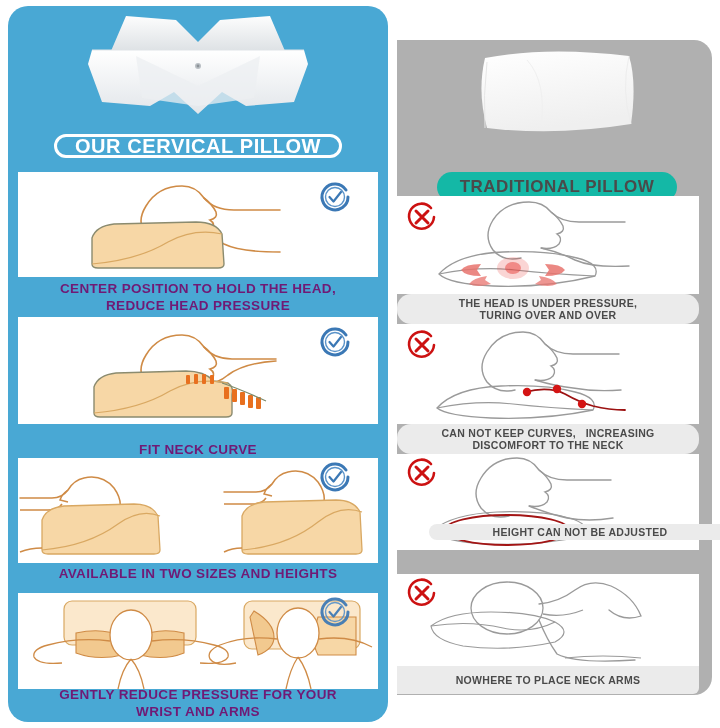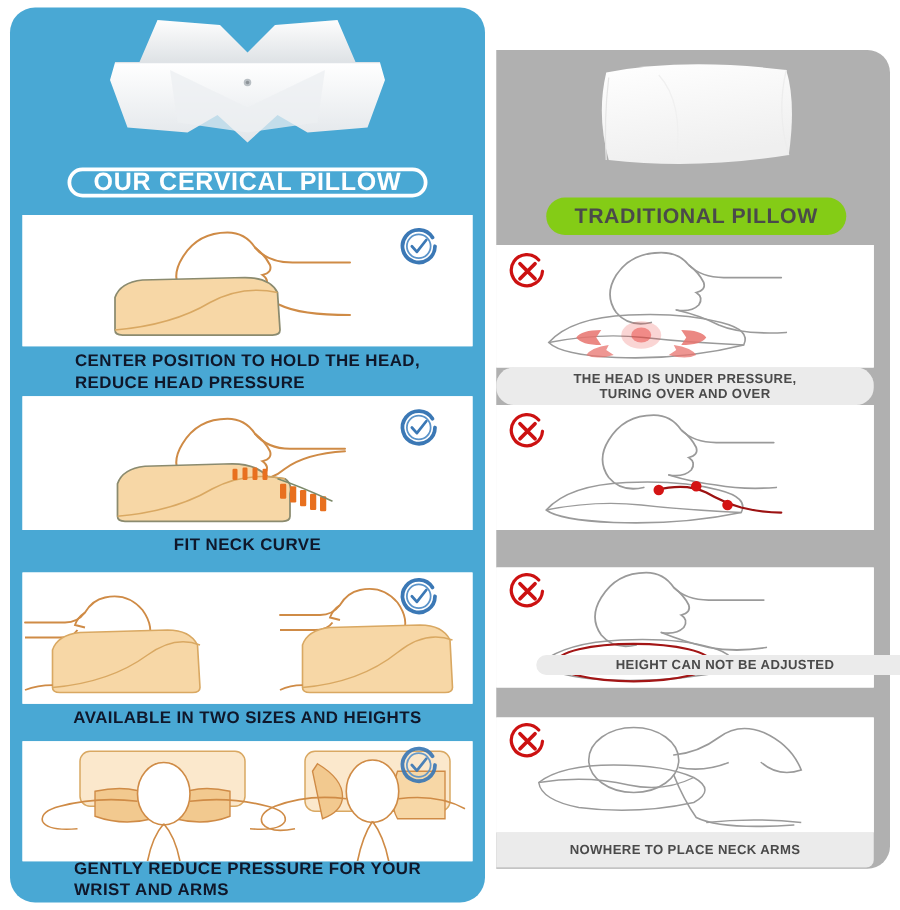--- a/index.html
+++ b/index.html
@@ -24,36 +24,36 @@
     position:absolute;left:46px;top:128px;width:288px;height:24px;
     border:3px solid #ffffff;border-radius:17px;box-sizing:border-box;
     display:flex;align-items:center;justify-content:center;
     color:#ffffff;font-size:20px;font-weight:bold;letter-spacing:.6px;
   }
 
   .lcard{position:absolute;left:10px;width:360px;background:#ffffff;}
   .lcard .art{position:relative;width:100%;background:#fff;overflow:hidden;}
   .lcaption{
     position:absolute;left:10px;width:360px;
-    color:#0f172a;font-size:13.5px;font-weight:bold;letter-spacing:.35px;
-    text-align:left;line-height:17px;box-sizing:border-box;
+    color:#701a75;font-size:13.5px;font-weight:bold;letter-spacing:.35px;
+    text-align:center;line-height:17px;box-sizing:border-box;
     display:flex;align-items:center;justify-content:center;
   }
 
   
   .panel-right{
     position:absolute;left:397px;top:40px;width:315px;height:655px;
     background:#b0b0b0;border-radius:0 18px 18px 0;box-sizing:border-box;
   }
   .hero-right{position:absolute;left:0;top:0;width:315px;height:112px;}
   .hero-right svg{position:absolute;left:0;top:0;}
 
   .badge-trad{
-    position:absolute;left:40px;top:118px;width:240px;height:30px;
-    background:#84cc16;border-radius:15px;
+    position:absolute;left:40px;top:132px;width:240px;height:30px;
+    background:#14b8a6;border-radius:15px;
     display:flex;align-items:center;justify-content:center;
     color:#4a4a4a;font-size:17px;font-weight:bold;letter-spacing:.5px;
   }
 
   .rcard{position:absolute;left:0px;width:302px;background:#ffffff;}
   .rcard .art{position:relative;width:100%;background:#fff;overflow:hidden;}
   .rcaption{
     position:absolute;left:0px;width:302px;background:#ebebeb;
     color:#4a4a4a;font-size:10.5px;font-weight:bold;letter-spacing:.3px;
     text-align:center;line-height:12.5px;box-sizing:border-box;
@@ -152,21 +152,21 @@
         </svg>
       </div>
       <div class="mark" style="left:300px;top:8px;">
         <svg width="34" height="34" viewBox="0 0 34 34">
           <path d="M28 10 A13 13 0 1 0 30 17" fill="none" stroke="#3b78b5" stroke-width="3" stroke-linecap="round"></path>
           <circle cx="17" cy="17" r="9.5" fill="none" stroke="#5a93c9" stroke-width="1.4"></circle>
           <path d="M11.5 17 L15.5 21.5 L23 12" fill="none" stroke="#3b78b5" stroke-width="2.2" stroke-linecap="round" stroke-linejoin="round"></path>
         </svg>
       </div>
     </div>
-    <div class="lcaption" style="top:406px;height:46px;">
+    <div class="lcaption" style="top:420px;height:46px;">
       <span style="white-space:pre-line">FIT NECK CURVE</span>
     </div>
 
     <div class="lcard" style="top:452px;height:105px;">
       <div class="art" style="height:105px;">
         <svg width="360" height="105" viewBox="0 0 360 105">
 
           <path d="M2 40 L34 40 Q44 40 50 32 Q56 22 66 20 Q84 16 96 30 Q106 44 100 56 Q94 66 80 60" fill="none" stroke="#cf8b46" stroke-width="1.5" stroke-linecap="round"></path>
           <path d="M50 32 Q44 36 42 42 L50 44" fill="none" stroke="#cf8b46" stroke-width="1.5"></path>
           <path d="M2 52 L30 52 Q40 52 44 46" fill="none" stroke="#cf8b46" stroke-width="1.5"></path>
@@ -298,20 +298,24 @@
           <circle cx="185" cy="80" r="4.2" fill="#d41414"></circle>
         </svg>
       </div>
       <div class="mark" style="left:8px;top:4px;">
         <svg width="34" height="34" viewBox="0 0 34 34">
           <path d="M26 8 A12.5 12.5 0 1 0 29 17" fill="none" stroke="#cc1111" stroke-width="2.6" stroke-linecap="round"></path>
           <path d="M11 11 L23 23 M23 11 L11 23" stroke="#cc1111" stroke-width="3" stroke-linecap="round"></path>
         </svg>
       </div>
     </div>
+    <div class="rcaption" style="top:384px;height:30px;">
+      <span>CAN NOT KEEP CURVES,   INCREASING
+DISCOMFORT TO THE NECK</span>
+    </div>
 
     <div class="rcard" style="top:414px;height:96px;">
       <div class="art" style="height:96px;">
         <svg width="302" height="96" viewBox="0 0 302 96">
           <path d="M214 26 L170 26 Q152 26 142 16 Q134 4 120 4 Q96 4 84 24 Q74 40 84 54 Q94 66 112 62" fill="none" stroke="#9a9a9a" stroke-width="1.4" stroke-linecap="round"></path>
           <path d="M142 16 Q150 22 154 30 Q156 36 148 38 Q154 42 150 48 Q144 54 132 52" fill="none" stroke="#9a9a9a" stroke-width="1.4"></path>
           <path d="M132 52 Q152 60 170 64 Q192 68 216 64" fill="none" stroke="#9a9a9a" stroke-width="1.4" stroke-linecap="round"></path>
           <path d="M36 76 Q56 60 100 58 Q144 56 172 64 Q194 70 188 82 Q142 92 90 90 Q46 88 36 76 Z" fill="none" stroke="#9a9a9a" stroke-width="1.2"></path>
           <path d="M36 76 Q76 68 112 72 Q148 76 188 82" fill="none" stroke="#9a9a9a" stroke-width="1.1"></path>
 

